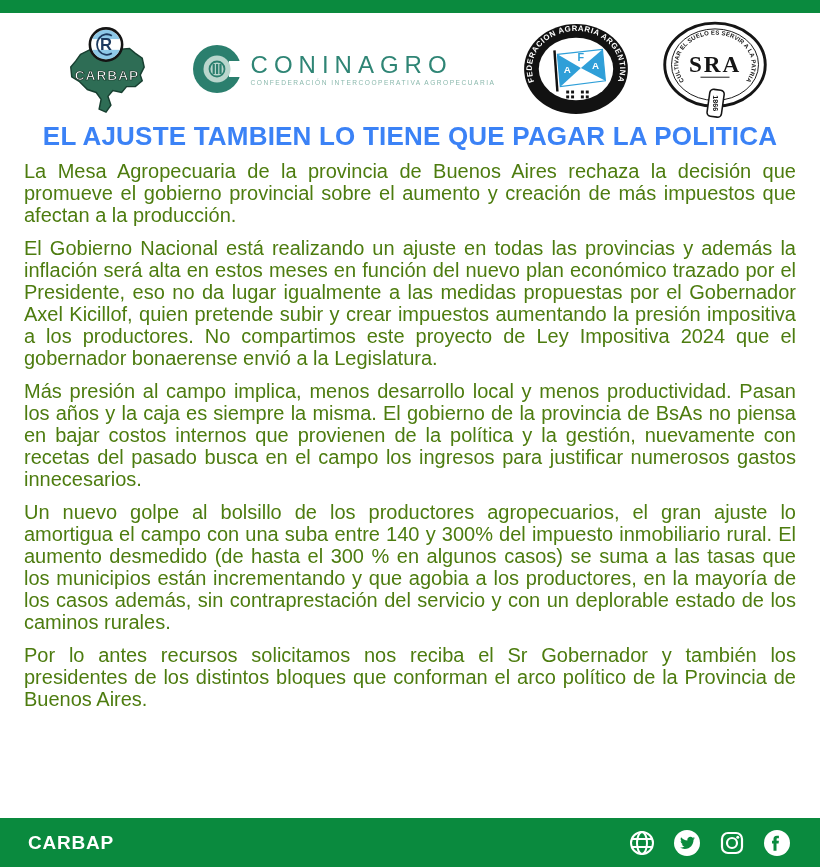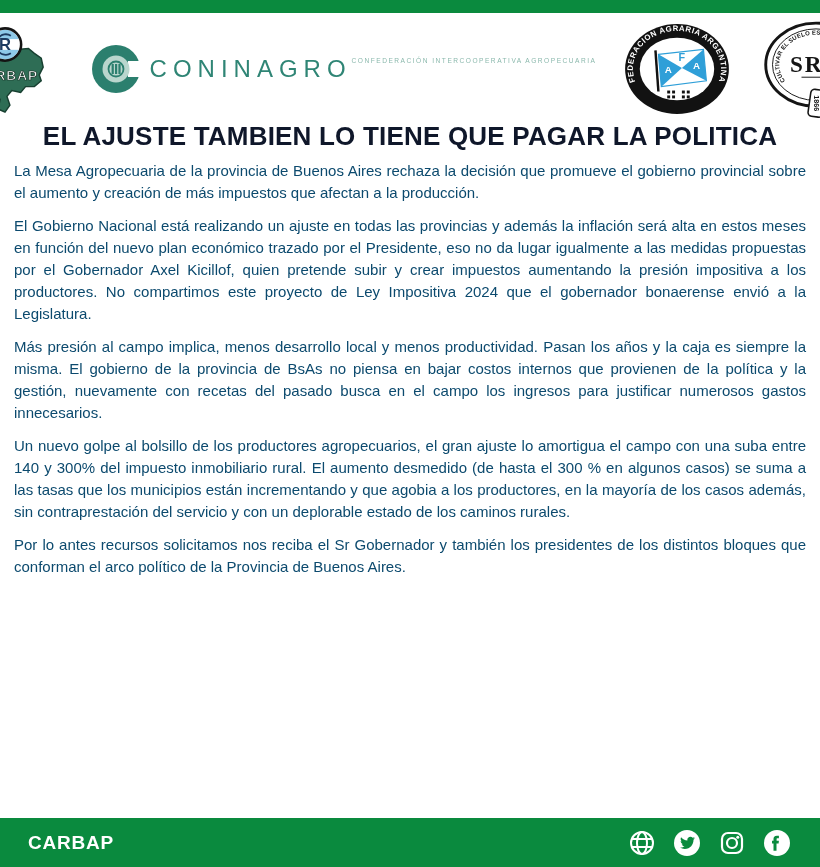--- a/index.html
+++ b/index.html
@@ -6,34 +6,34 @@
   .page{
     width:820px;height:867px;position:relative;overflow:hidden;background:#fff;
     font-family:"Liberation Sans",sans-serif;
   }
   .top-bar{height:13px;background:#0a8a3e;width:100%;}
   .logos{
     display:flex;align-items:center;justify-content:center;
     gap:26px;padding-top:7px;height:97px;
   }
   .logo{flex:0 0 auto;display:flex;align-items:center;}
-  .coninagro-text{display:flex;flex-direction:row;margin-left:8px;}
+  .coninagro-text{display:flex;flex-direction:column;margin-left:8px;}
   .coninagro-name{
     font-size:24px;color:#2f8575;letter-spacing:6px;font-weight:400;line-height:26px;
   }
   .coninagro-tagline{
     font-size:6.6px;color:#8ab8ac;letter-spacing:1.5px;margin-top:1px;white-space:nowrap;
   }
   h1.title{
-    text-align:center;font-size:26px;font-weight:700;color:#0f172a;
+    text-align:center;font-size:26px;font-weight:700;color:#3b82f6;
     margin:4px 20px 9px;letter-spacing:0.2px;line-height:30px;
   }
   main.body-text{
-    padding:0 14px;text-align:justify;color:#0c4a6e;
-    font-size:15px;line-height:22px;
+    padding:0 24px;text-align:justify;color:#4d7c0f;
+    font-size:20px;line-height:22px;
   }
   main.body-text p{margin:0 0 11px 0;}
   footer.footer-bar{
     position:absolute;left:0;right:0;bottom:0;height:49px;background:#0a8a3e;
     display:flex;align-items:center;justify-content:space-between;
     padding:0 28px;box-sizing:border-box;
   }
   .footer-brand{color:#ffffff;font-weight:700;font-size:19px;letter-spacing:0.8px;}
   .social{display:flex;align-items:center;gap:15px;}
   .sicon{width:30px;height:30px;display:block;cursor:pointer;}

